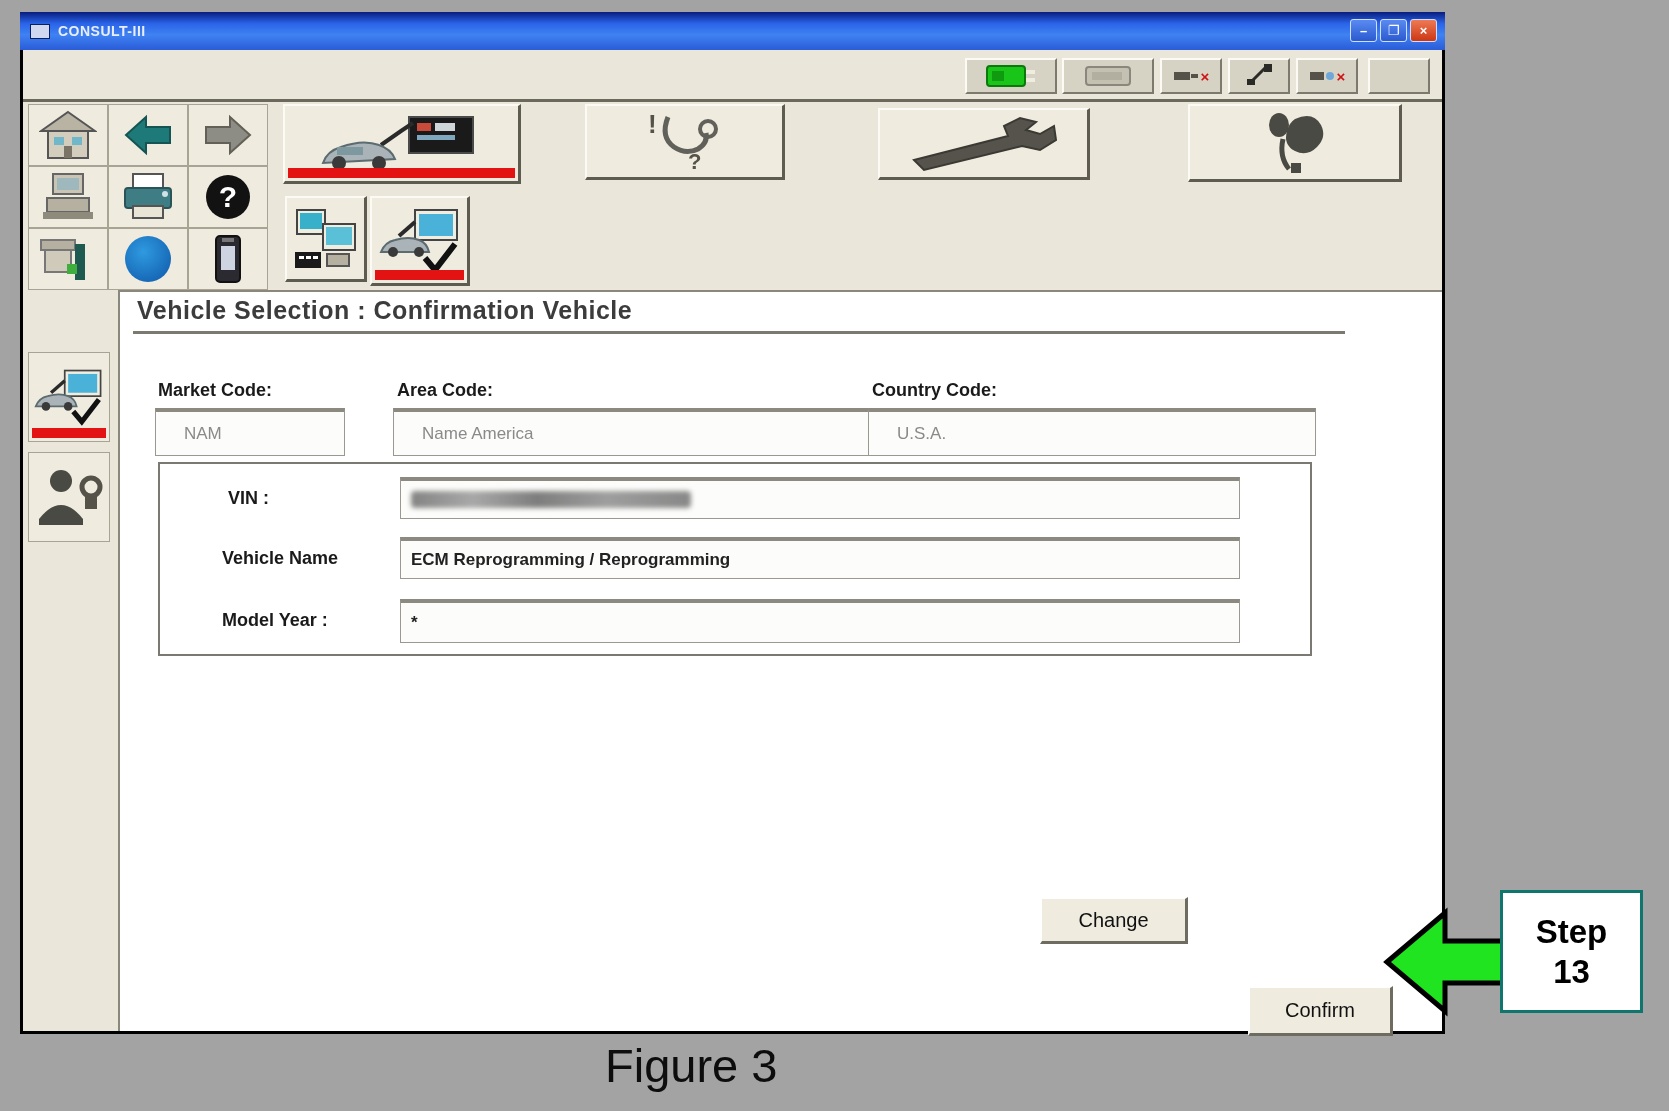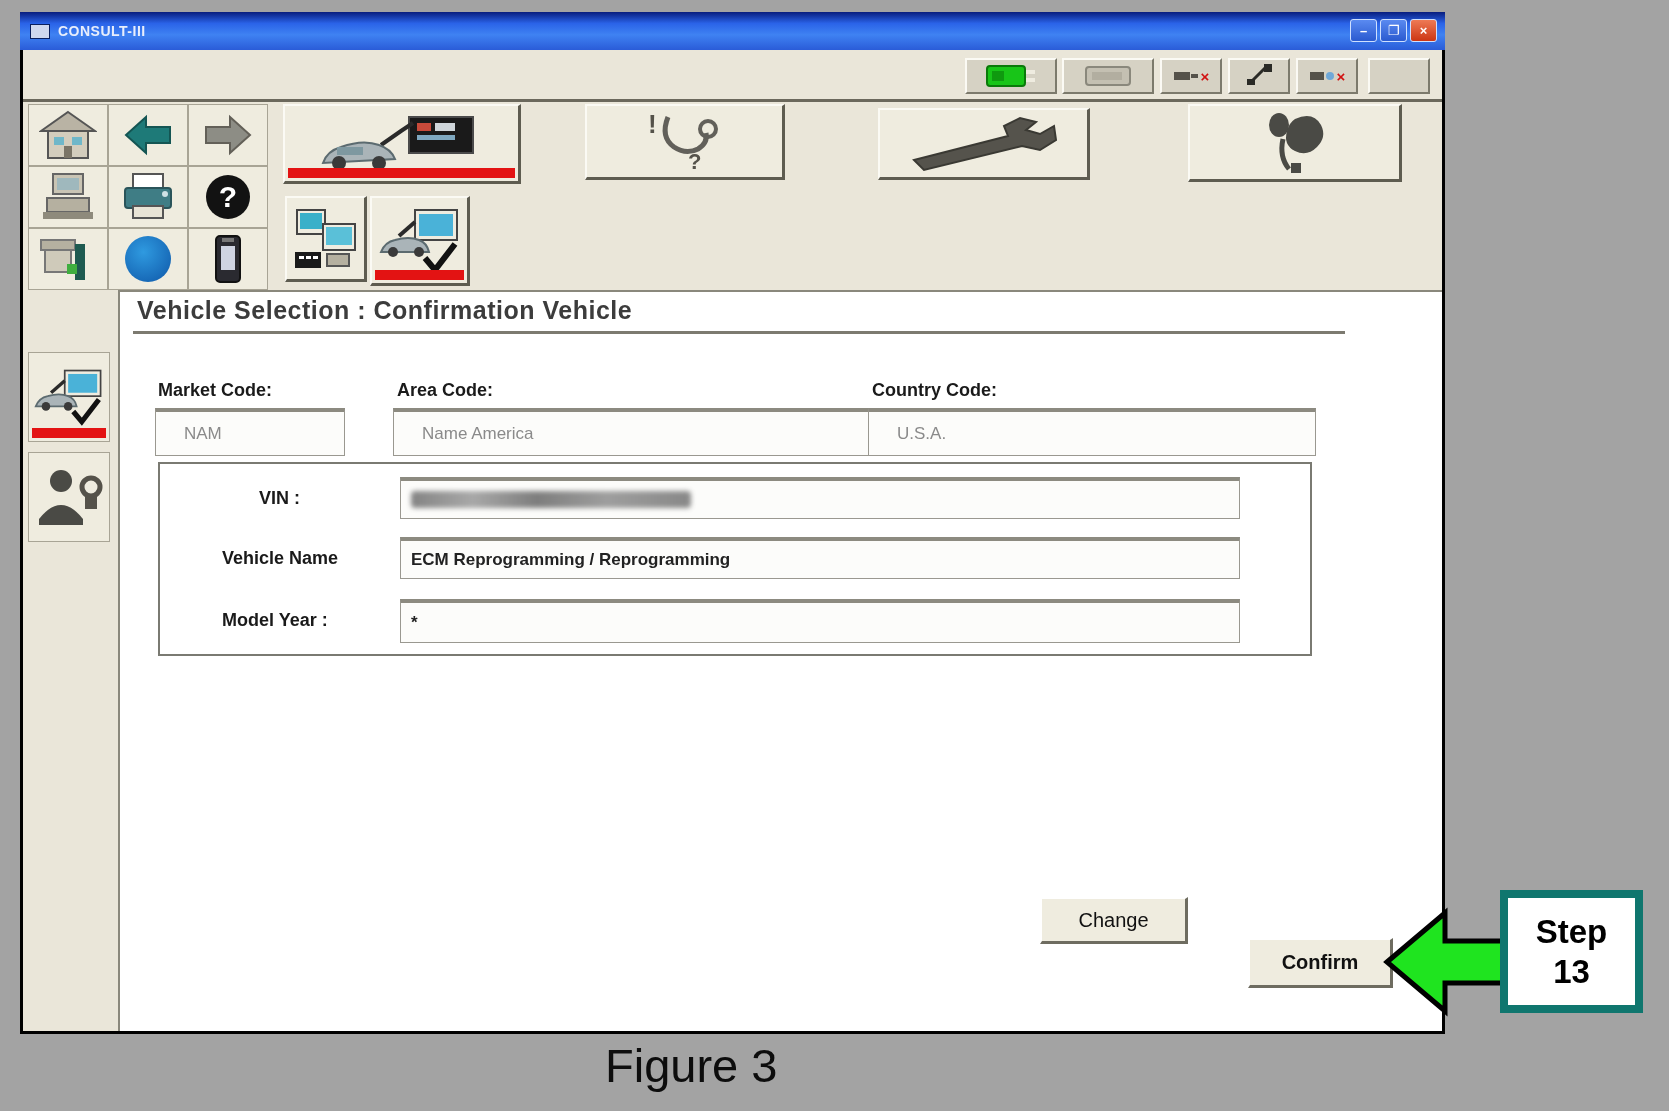--- a/index.html
+++ b/index.html
@@ -58,21 +58,21 @@
   .vinblur{width:280px;height:17px;border-radius:4px;opacity:.85;filter:blur(2.5px);
            background:linear-gradient(90deg,#6f6f6f,#9a9a9a 22%,#686868 45%,#8e8e8e 70%,#747474 100%);}
 
   .pushbtn{position:absolute;background:#efecdf;color:#111;font-size:20px;
            border-top:2px solid #fff;border-left:2px solid #fff;
            border-right:3px solid #6e6c60;border-bottom:3px solid #6e6c60;
            display:flex;align-items:center;justify-content:center;
            font-family:"Liberation Sans",sans-serif;}
 
   
-  .stepbox{left:1500px;top:890px;width:143px;height:123px;background:#fff;border:8px solid #0f766e;
+  .stepbox{left:1500px;top:890px;width:143px;height:123px;background:#fff;border:3px solid #0f766e;
            display:flex;flex-direction:column;align-items:center;justify-content:center;
            font-size:33px;font-weight:bold;color:#000;line-height:1.2;}
   .caption{left:605px;top:1038px;font-size:47px;color:#0d0d0d;}
   .ico{display:block;}
 </style>
 </head>
 <body>
 
 <div class="stage">
 
@@ -275,33 +275,33 @@
   <div class="abs flabel" style="left:158px;top:380px;">Market Code:</div>
   <div class="abs flabel" style="left:397px;top:380px;">Area Code:</div>
   <div class="abs flabel" style="left:872px;top:380px;">Country Code:</div>
 
   <div class="abs field fgray" style="left:155px;top:408px;width:190px;height:48px;">NAM</div>
   <div class="abs field fgray" style="left:393px;top:408px;width:556px;height:48px;">Name America</div>
   <div class="abs field fgray" style="left:868px;top:408px;width:448px;height:48px;">U.S.A.</div>
 
   <div class="abs groupbox" style="left:158px;top:462px;width:1154px;height:194px;"></div>
 
-  <div class="abs flabel" style="left:228px;top:488px;margin-left:31px;">VIN :</div>
+  <div class="abs flabel" style="left:228px;top:488px;">VIN :</div>
   <div class="abs field" style="left:400px;top:477px;width:840px;height:42px;">
     <div class="vinblur"></div>
   </div>
 
   <div class="abs flabel" style="left:222px;top:548px;">Vehicle Name</div>
   <div class="abs field fdark" style="left:400px;top:537px;width:840px;height:42px;">ECM Reprogramming / Reprogramming</div>
 
   <div class="abs flabel" style="left:222px;top:610px;">Model Year :</div>
   <div class="abs field fdark" style="left:400px;top:599px;width:840px;height:44px;">*</div>
 
   <div class="abs pushbtn" style="left:1040px;top:897px;width:148px;height:47px;">Change</div>
-  <div class="abs pushbtn" style="left:1248px;top:938px;width:145px;height:50px;font-weight:bold;">Confirm</div>
+  <div class="abs pushbtn" style="left:1248px;top:986px;width:145px;height:50px;">Confirm</div>
 
   <svg class="abs" style="left:1383px;top:903px;" width="124" height="118" viewBox="0 0 124 118">
     <polygon points="4,59 62,10 62,38 121,38 121,80 62,80 62,108" fill="#1fe41f" stroke="#000" stroke-width="5"></polygon>
   </svg>
   <div class="abs stepbox">
     <div>Step</div>
     <div>13</div>
   </div>
 
   <div class="abs caption">Figure 3</div>

